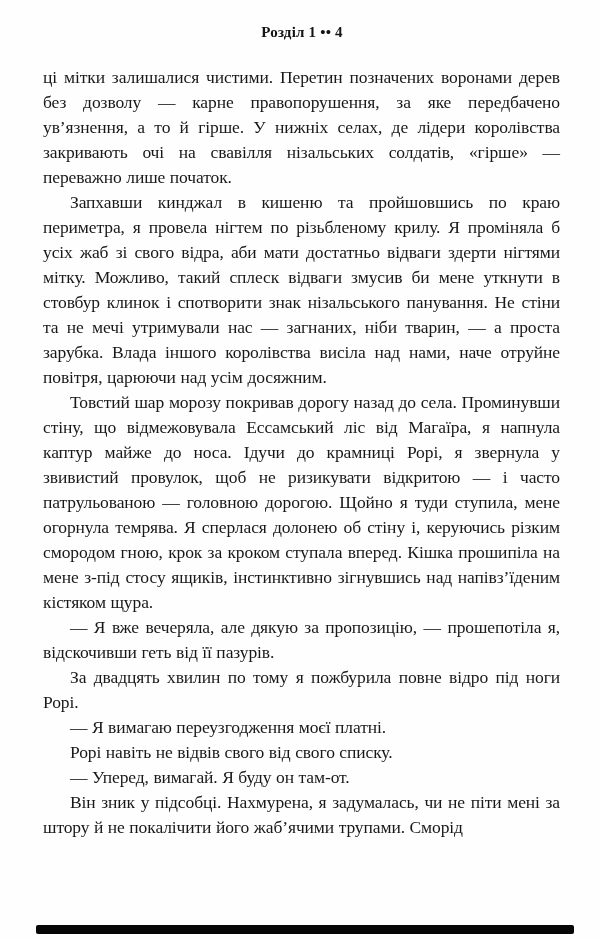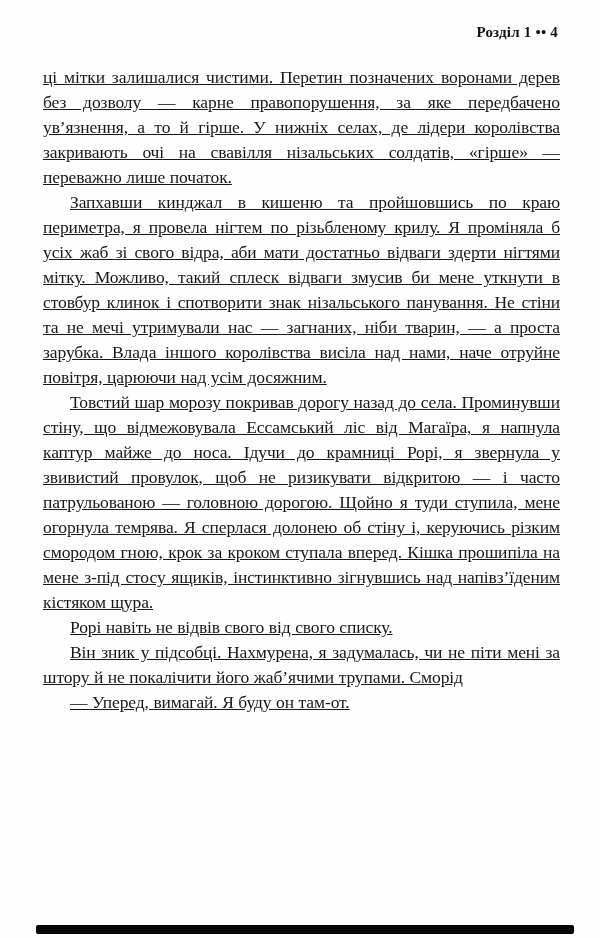--- a/index.html
+++ b/index.html
@@ -19,21 +19,21 @@
     width: 600px;
     height: 938px;
     background: #fefefe;
   }
   .running-head {
     position: absolute;
     top: 24px;
     left: 46px;
     right: 42px;
     display: flex;
-    justify-content: flex-end;
+    justify-content: center;
     align-items: baseline;
     font-size: 15px;
     font-weight: 600;
     letter-spacing: 0.2px;
     color: #141414;
   }
   .body-text {
     position: absolute;
     top: 65px;
     left: 43px;
@@ -41,21 +41,20 @@
     font-size: 17.5px;
     line-height: 25px;
     text-align: justify;
     letter-spacing: -0.1px;
     word-spacing: 0.3px;
     color: #181818;
   }
   .body-text p {
     margin: 0;
     padding: 0;
-    text-decoration: underline;
   }
   .body-text p.indent {
     text-indent: 27px;
   }
   .page-edge-bar {
     position: absolute;
     top: 925px;
     left: 36px;
     width: 538px;
     height: 9px;
@@ -70,20 +69,23 @@
 
   <div class="running-head">
     <span>Розділ 1 •</span>
     <span>• 4</span>
   </div>
 
   <div class="body-text" id="body-text" style="color: rgb(24, 24, 24);">
       <p class="">ці мітки залишалися чистими. Перетин позначених воронами дерев без дозволу — карне правопорушення, за яке передбачено ув’язнення, а то й гірше. У нижніх селах, де лідери королівства закривають очі на свавілля нізальських солдатів, «гірше» — переважно лише початок.</p>
       <p class="indent">Запхавши кинджал в кишеню та пройшовшись по краю периметра, я провела нігтем по різьбленому крилу. Я проміняла б усіх жаб зі свого відра, аби мати достатньо відваги здерти нігтями мітку. Можливо, такий сплеск відваги змусив би мене уткнути в стовбур клинок і спотворити знак нізальського панування. Не стіни та не мечі утримували нас — загнаних, ніби тварин, — а проста зарубка. Влада іншого королівства висіла над нами, наче отруйне повітря, царюючи над усім досяжним.</p>
       <p class="indent">Товстий шар морозу покривав дорогу назад до села. Проминувши стіну, що відмежовувала Ессамський ліс від Магаїра, я напнула каптур майже до носа. Ідучи до крамниці Рорі, я звернула у звивистий провулок, щоб не ризикувати відкритою — і часто патрульованою — головною дорогою. Щойно я туди ступила, мене огорнула темрява. Я сперлася долонею об стіну і, керуючись різким смородом гною, крок за кроком ступала вперед. Кішка прошипіла на мене з-під стосу ящиків, інстинктивно зігнувшись над напівз’їденим кістяком щура.</p>
+      <p class="indent">— Я вже вечеряла, але дякую за пропозицію, — прошепотіла я, відскочивши геть від її пазурів.</p>
+      <p class="indent">За двадцять хвилин по тому я пожбурила повне відро під ноги Рорі.</p>
+      <p class="indent">— Я вимагаю переузгодження моєї платні.</p>
       <p class="indent">Рорі навіть не відвів свого від свого списку.</p>
+      <p class="indent">— Уперед, вимагай. Я буду он там-от.</p>
       <p class="indent">Він зник у підсобці. Нахмурена, я задумалась, чи не піти мені за штору й не покалічити його жаб’ячими трупами. Сморід</p>
-      <p class="indent">— Уперед, вимагай. Я буду он там-от.</p>
     </div>
 
   <div class="page-edge-bar" style="background: rgb(6, 6, 6);"></div>
 
 </div>
 
 </body></html>

